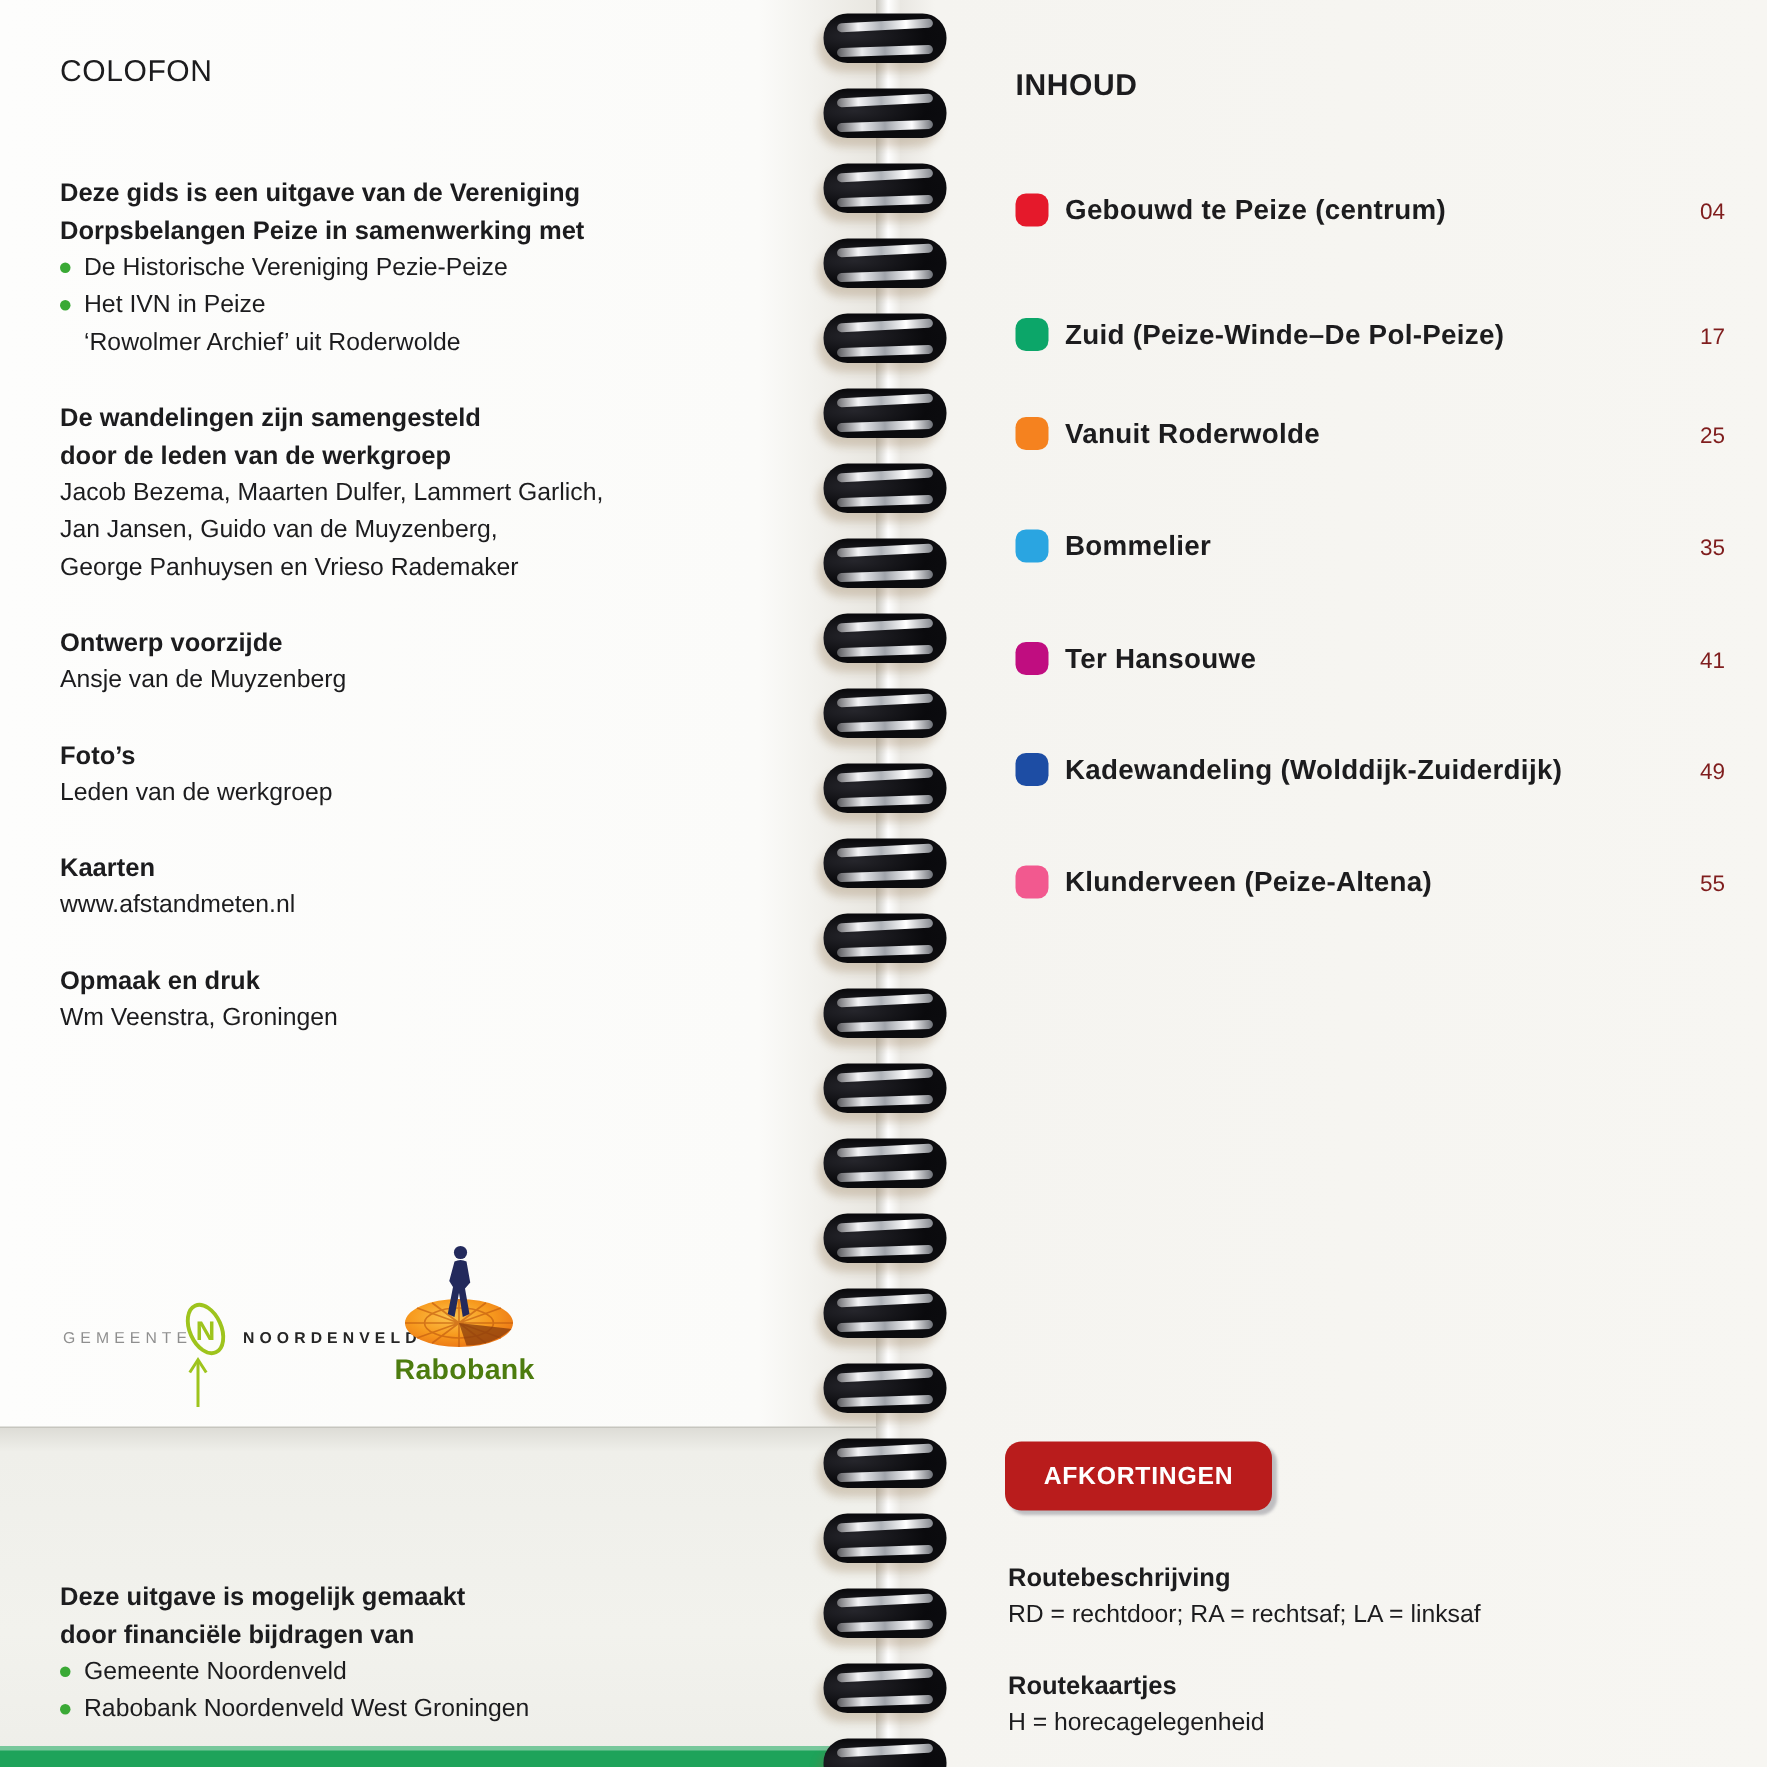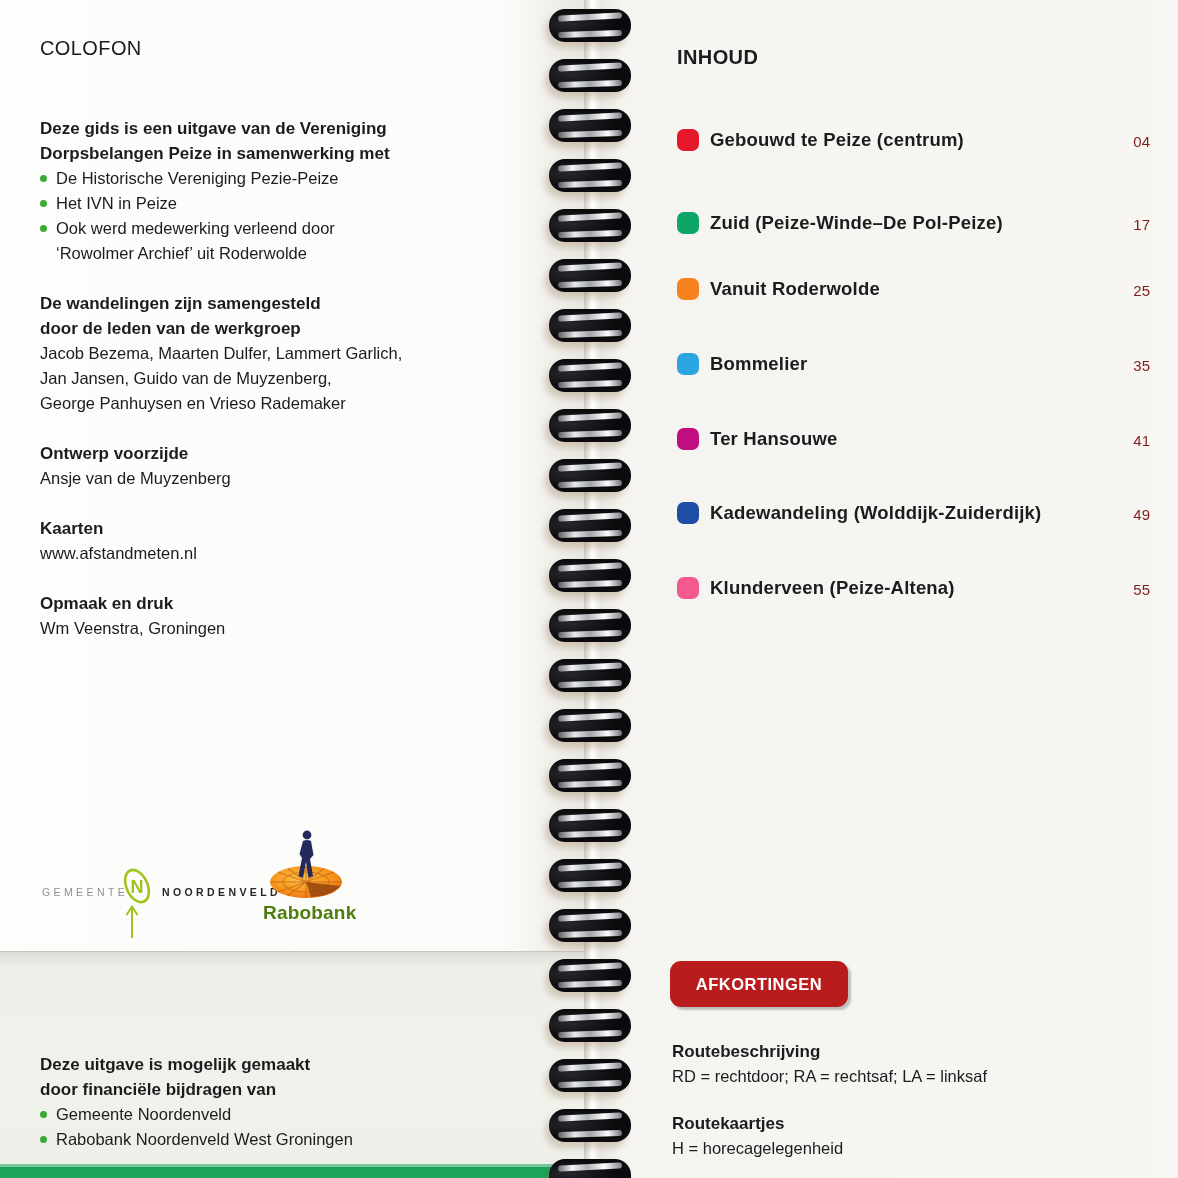--- a/index.html
+++ b/index.html
@@ -86,38 +86,38 @@
       <div class="bold-line">Deze gids is een uitgave van de Vereniging</div>
       <div class="bold-line">Dorpsbelangen Peize in samenwerking met</div>
       <div class="bullet-row">
         <span class="dot" style="background: rgb(58, 169, 53);"></span>
         <span>De Historische Vereniging Pezie-Peize</span>
       </div>
       <div class="bullet-row">
         <span class="dot" style="background: rgb(58, 169, 53);"></span>
         <span>Het IVN in Peize</span>
       </div>
-      <div class="bullet-row">
-        <span class="dot" style="background: rgb(58, 169, 53);"></span>
-        <span>Ook werd medewerking verleend door</span>
-      </div>
       <div class="cont-line">‘Rowolmer Archief’ uit Roderwolde</div>
     </div>
 
     <div class="section">
       <div class="bold-line">De wandelingen zijn samengesteld</div>
       <div class="bold-line">door de leden van de werkgroep</div>
       <div class="reg-line">Jacob Bezema, Maarten Dulfer, Lammert Garlich,</div>
       <div class="reg-line">Jan Jansen, Guido van de Muyzenberg,</div>
       <div class="reg-line">George Panhuysen en Vrieso Rademaker</div>
     </div>
 
     <div class="credit">
       <div class="bold-line">Ontwerp voorzijde</div>
       <div class="reg-line">Ansje van de Muyzenberg</div>
+    </div>
+    <div class="credit">
+      <div class="bold-line">Foto’s</div>
+      <div class="reg-line">Leden van de werkgroep</div>
     </div>
     <div class="credit">
       <div class="bold-line">Kaarten</div>
       <div class="reg-line">www.afstandmeten.nl</div>
     </div>
     <div class="credit">
       <div class="bold-line">Opmaak en druk</div>
       <div class="reg-line">Wm Veenstra, Groningen</div>
     </div>
   </div>

